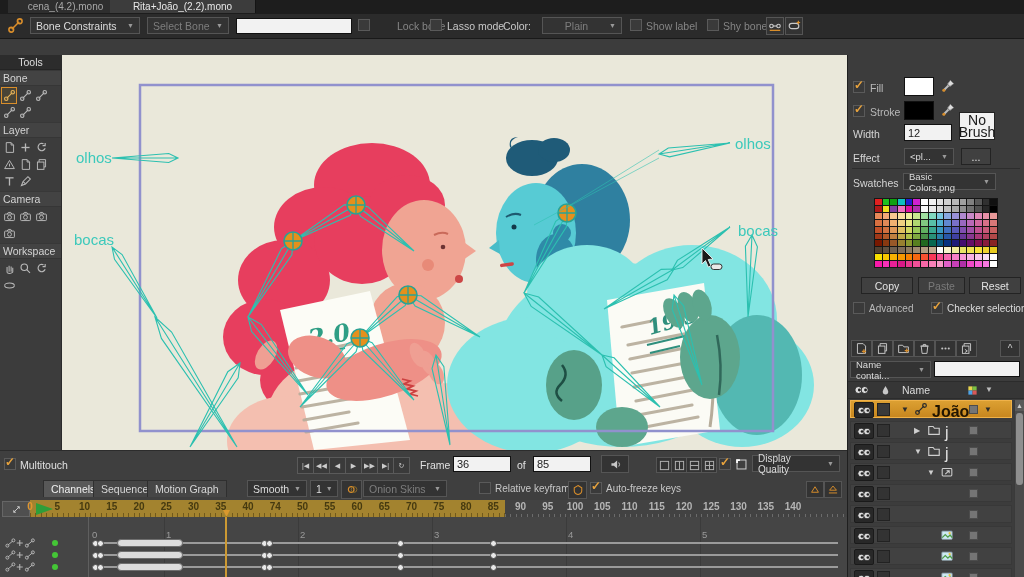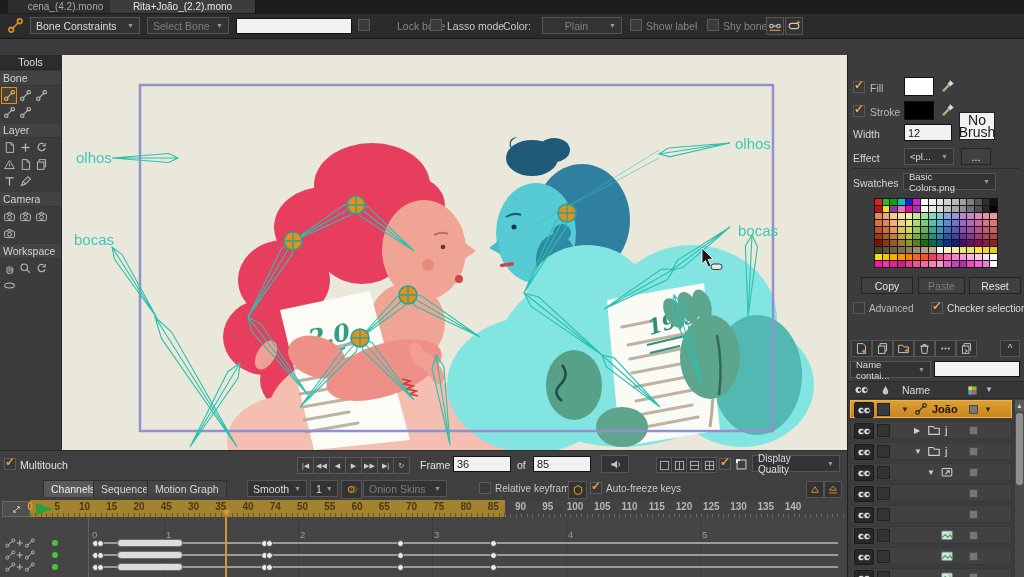--- a/index.html
+++ b/index.html
@@ -79,21 +79,21 @@
            display:grid;grid-template-columns:repeat(16,1fr);grid-template-rows:repeat(10,1fr);gap:1px;padding:1px;box-sizing:border-box;}
   #palette div{width:100%;height:100%;}
   .lrow{position:relative;height:18px;margin:0 2px 3px 2px;background:#414141;border:1px solid #383838;box-sizing:border-box;}
   .lrow.sel{background:linear-gradient(#dca032,#c8871f);border:1px solid #f0b249;}
   .eyesbtn{position:absolute;left:3px;top:1px;width:18px;height:14px;background:#282828;border:1px solid #1a1a1a;
            border-radius:2px;display:flex;align-items:center;justify-content:center;}
   .rowcb{position:absolute;left:26px;top:2px;width:13px;height:13px;background:#333;border:1px solid #222;box-sizing:border-box;}
   .lrow.sel .rowcb{background:#3a3a3a;}
   .exp{position:absolute;top:4px;font-size:8px;color:#cfcfcf;}
   .lrow.sel .exp{color:#2b2b2b;}
-  .lname{position:absolute;top:2px;font-size:11px;color:#e0e0e0;}
+  .lname{position:absolute;top:2px;font-size:16px;color:#e0e0e0;}
   .lrow.sel .lname{color:#201400;font-weight:bold;}
   .csq{position:absolute;left:118px;top:4px;width:9px;height:9px;background:#757575;border:1px solid #4c4c4c;box-sizing:border-box;}
   .scroll-strip{position:absolute;left:166px;top:345px;width:10px;height:177px;background:#4a4a4a;border-left:1px solid #3a3a3a;}
 </style>
 </head>
 <body>
 
 <div class="app">
 
   <div class="tabbar">
@@ -620,21 +620,21 @@
           </svg>
         </span>
       <div class="gold"></div>
       <div class="darkruler"></div>
       <div id="ruler-numbers">
           <span class="rn" style="left: 30px; color: rgb(224, 150, 46);">0</span>
           <span class="rn" style="left: 57.25px; color: rgb(70, 58, 16);">5</span>
           <span class="rn" style="left: 84.5px; color: rgb(70, 58, 16);">10</span>
           <span class="rn" style="left: 111.75px; color: rgb(70, 58, 16);">15</span>
           <span class="rn" style="left: 139px; color: rgb(70, 58, 16);">20</span>
-          <span class="rn" style="left: 166.25px; color: rgb(70, 58, 16);">45</span>
+          <span class="rn" style="left: 166.25px; color: rgb(70, 58, 16);">25</span>
           <span class="rn" style="left: 193.5px; color: rgb(70, 58, 16);">30</span>
           <span class="rn" style="left: 220.75px; color: rgb(70, 58, 16);">35</span>
           <span class="rn" style="left: 248px; color: rgb(70, 58, 16);">40</span>
           <span class="rn" style="left: 275.25px; color: rgb(70, 58, 16);">74</span>
           <span class="rn" style="left: 302.5px; color: rgb(70, 58, 16);">50</span>
           <span class="rn" style="left: 329.75px; color: rgb(70, 58, 16);">55</span>
           <span class="rn" style="left: 357px; color: rgb(70, 58, 16);">60</span>
           <span class="rn" style="left: 384.25px; color: rgb(70, 58, 16);">65</span>
           <span class="rn" style="left: 411.5px; color: rgb(70, 58, 16);">70</span>
           <span class="rn" style="left: 438.75px; color: rgb(70, 58, 16);">75</span>

